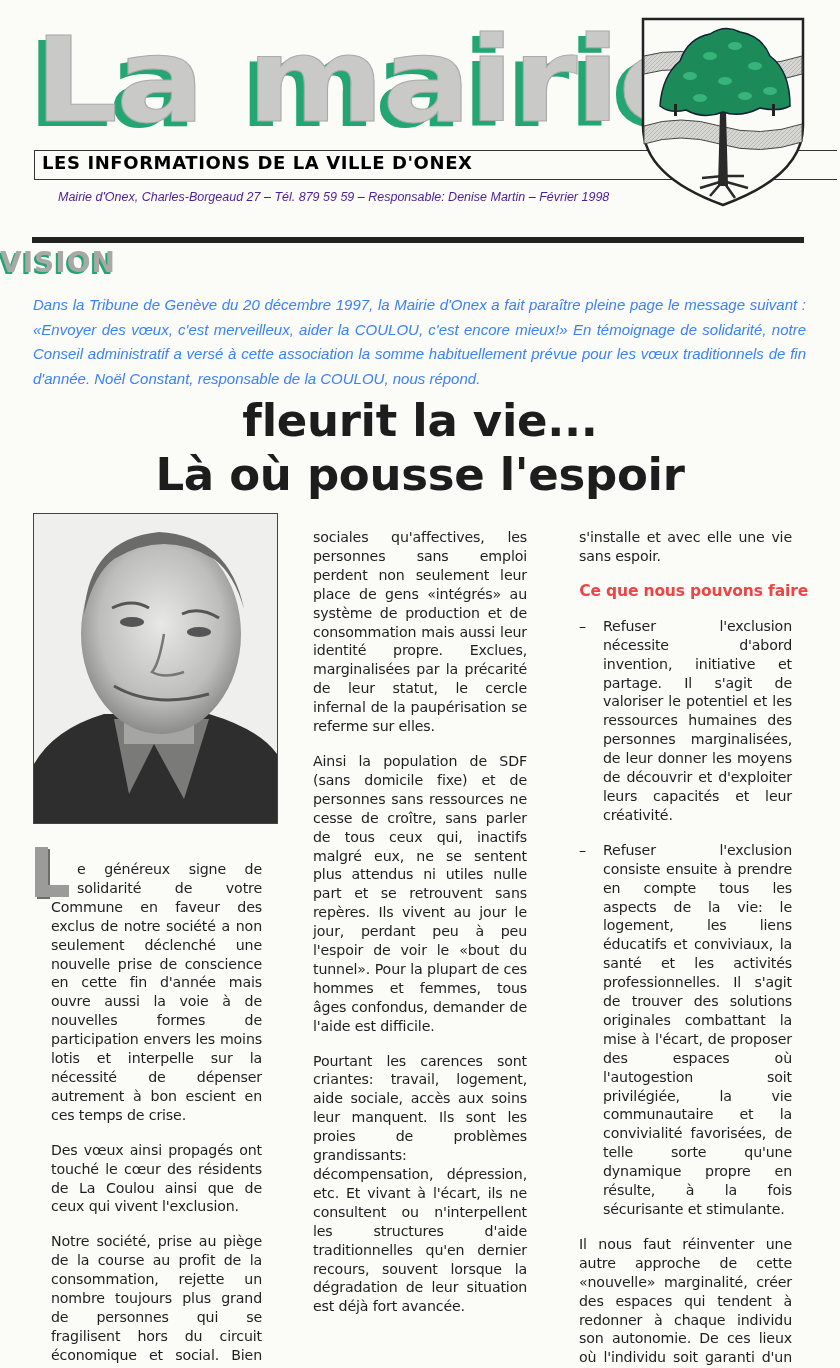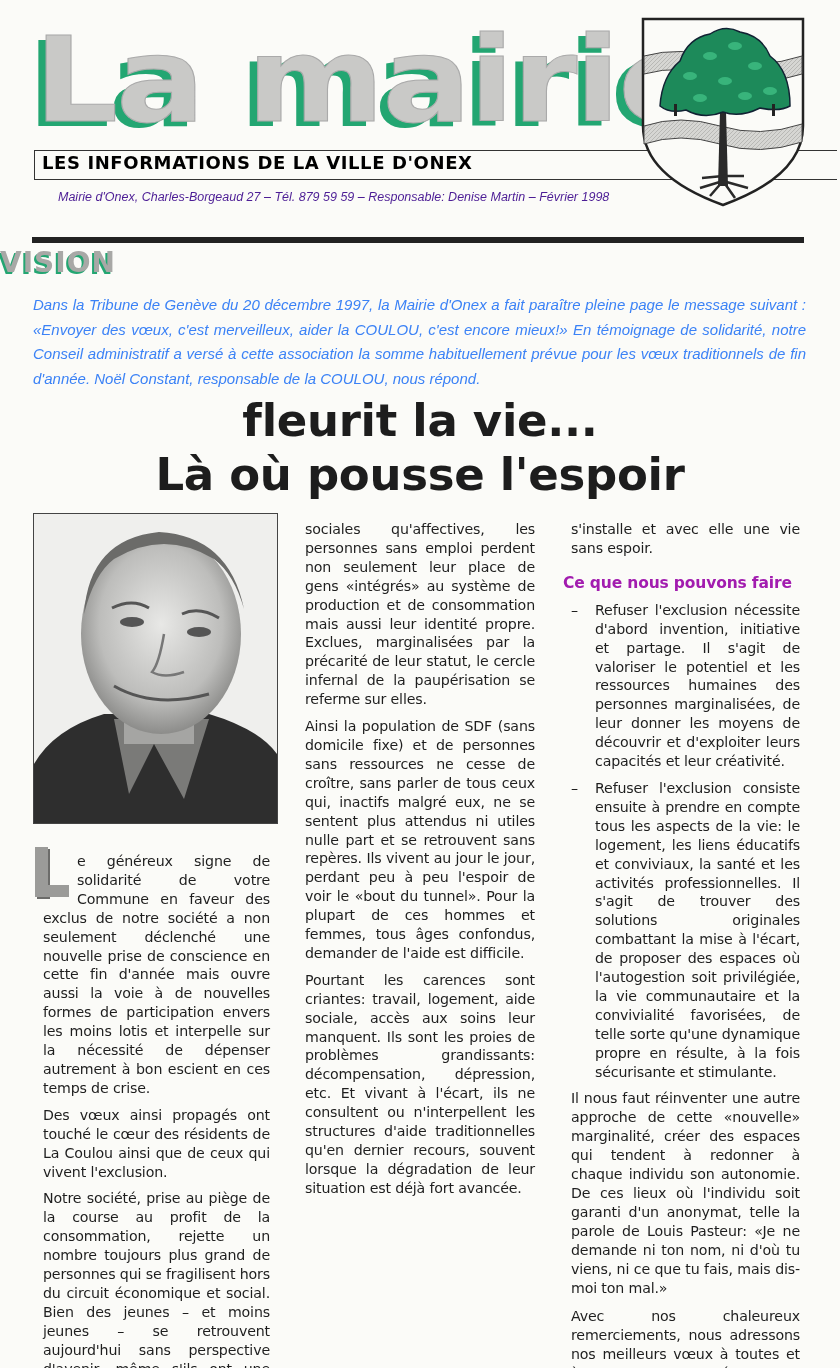--- a/index.html
+++ b/index.html
@@ -59,36 +59,36 @@
   .photo {
     left: 33px; top: 513px; width: 245px; height: 311px;
     border: 1px solid #444; box-sizing: border-box; overflow: hidden;
     background: #eeeeec;
   }
 
   .col {
     font-family: "DejaVu Sans", sans-serif; font-size: 14.2px; line-height: 18.9px;
     text-align: justify; color: #1e1e1e; letter-spacing: -0.15px;
   }
-  .col p { margin: 8px; }
+  .col p { margin: 16px; }
   .col1 { left: 35px; top: 844px; width: 243px; }
   .col2 { left: 297px; top: 512px; width: 246px; }
   .col3 { left: 563px; top: 512px; width: 245px; }
 
   .dropcap {
     float: left; width: 34px; height: 50px; margin: 3px 8px 0 0;
     position: relative;
   }
   .dropcap .v { position: absolute; left: 0; top: 0; width: 13px; height: 50px; background: #9b9b99; }
   .dropcap .h { position: absolute; left: 0; top: 38px; width: 34px; height: 12px; background: #9b9b99; }
   .dropcap .s { position: absolute; left: 2px; top: 2px; width: 13px; height: 50px; background: #6c6c6a; z-index: -1; }
 
   .subhead {
-    font-weight: bold; font-size: 15.5px; line-height: 19px; text-align: left;
-    margin: 14px 0 1px 0 !important; color: #a21caf;
+    font-weight: bold; font-size: 15.5px; line-height: 19px; text-align: right;
+    margin: 14px 0 1px 0 !important; color: #ef4444;
   }
   .col3 .subhead { margin-top: 16px !important; }
 
   .dash-item { position: relative; padding-left: 24px; }
   .dash-item .dash { position: absolute; left: 0; top: 0; }
 
   .sig {
     text-align: right; font-weight: bold; font-size: 14.5px; margin-top: 10px !important;
   }
 </style>

